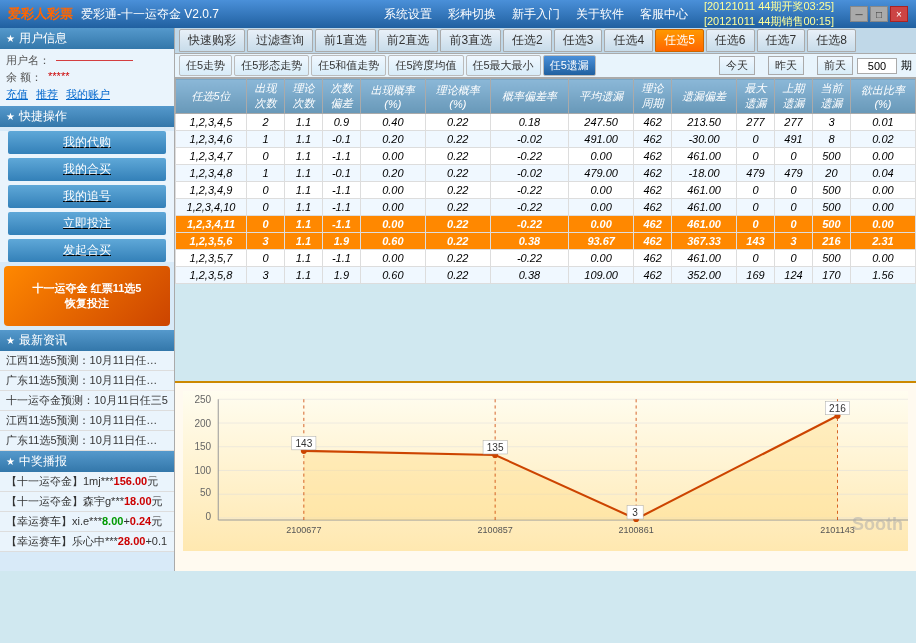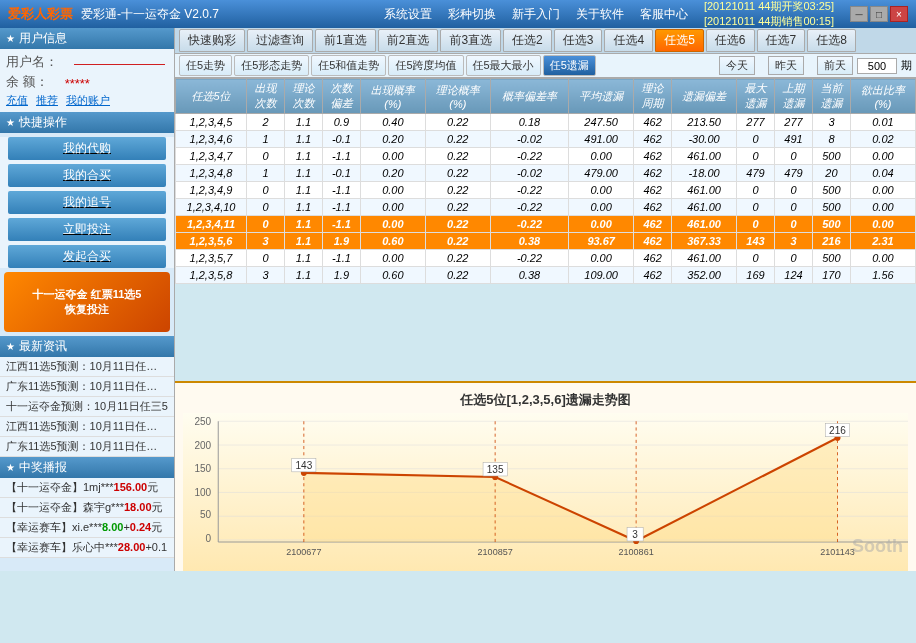--- a/index.html
+++ b/index.html
@@ -20,21 +20,21 @@
     
     
     #main { display: flex; height: calc(643px - 28px - 22px - 26px - 24px); }
     
     
     #sidebar { width: 175px; background: #d8eaf8; border-right: 1px solid #aaa; flex-shrink: 0; overflow: hidden; }
     .sidebar-section-header { background: linear-gradient(to bottom, #5599cc, #3377aa); color: white; padding: 2px 6px; font-size: 12px; display: flex; align-items: center; gap: 4px; }
     .sidebar-section-header::before { content: '★'; font-size: 10px; }
     
     .user-info-box { padding: 4px 6px; background: #eaf4fc; }
-    .user-row { display: flex; align-items: flex-end; gap: 16px; margin-bottom: 2px; font-size: 13px; }
+    .user-row { display: flex; align-items: flex-start; gap: 6px; margin-bottom: 2px; font-size: 11px; }
     .user-label { color: #555; }
     .user-value { color: #cc0000; }
     .user-links { display: flex; gap: 8px; margin-top: 2px; }
     .user-link { color: #0066cc; cursor: pointer; font-size: 11px; text-decoration: underline; }
     
     .quick-ops { background: #eaf4fc; text-decoration: underline; }
     .quick-op-btn { display: block; margin: 4px 8px; padding: 3px 8px; background: linear-gradient(to bottom, #5fa8d8, #3380b8); color: white; border: none; border-radius: 2px; cursor: pointer; font-size: 12px; width: calc(100% - 16px); text-align: center; }
     
     .banner-area { margin: 4px; height: 60px; background: linear-gradient(135deg, #ff8800, #cc4400); border-radius: 4px; display: flex; align-items: center; justify-content: center; color: white; font-size: 11px; font-weight: bold; cursor: pointer; }
     
@@ -373,21 +373,20 @@
               <td>169</td>
               <td>124</td>
               <td>170</td>
               <td>1.56</td>
             </tr>
           </tbody>
       </table>
     </div>
 
     <div id="chart-area">
-      <div id="chart-title">任选5位[1,2,3,5,6]遗漏走势图</div>
       <div id="chart-container">
         <svg id="chart-svg" viewBox="0 0 720 155" preserveAspectRatio="none">
 
           <defs>
             <linearGradient id="bgGrad" x1="0" y1="0" x2="0" y2="1">
               <stop offset="0%" stop-color="#fffdf0"></stop>
               <stop offset="100%" stop-color="#ffe8b0"></stop>
             </linearGradient>
           </defs>
           <rect x="0" y="0" width="720" height="155" fill="url(#bgGrad)"></rect>

